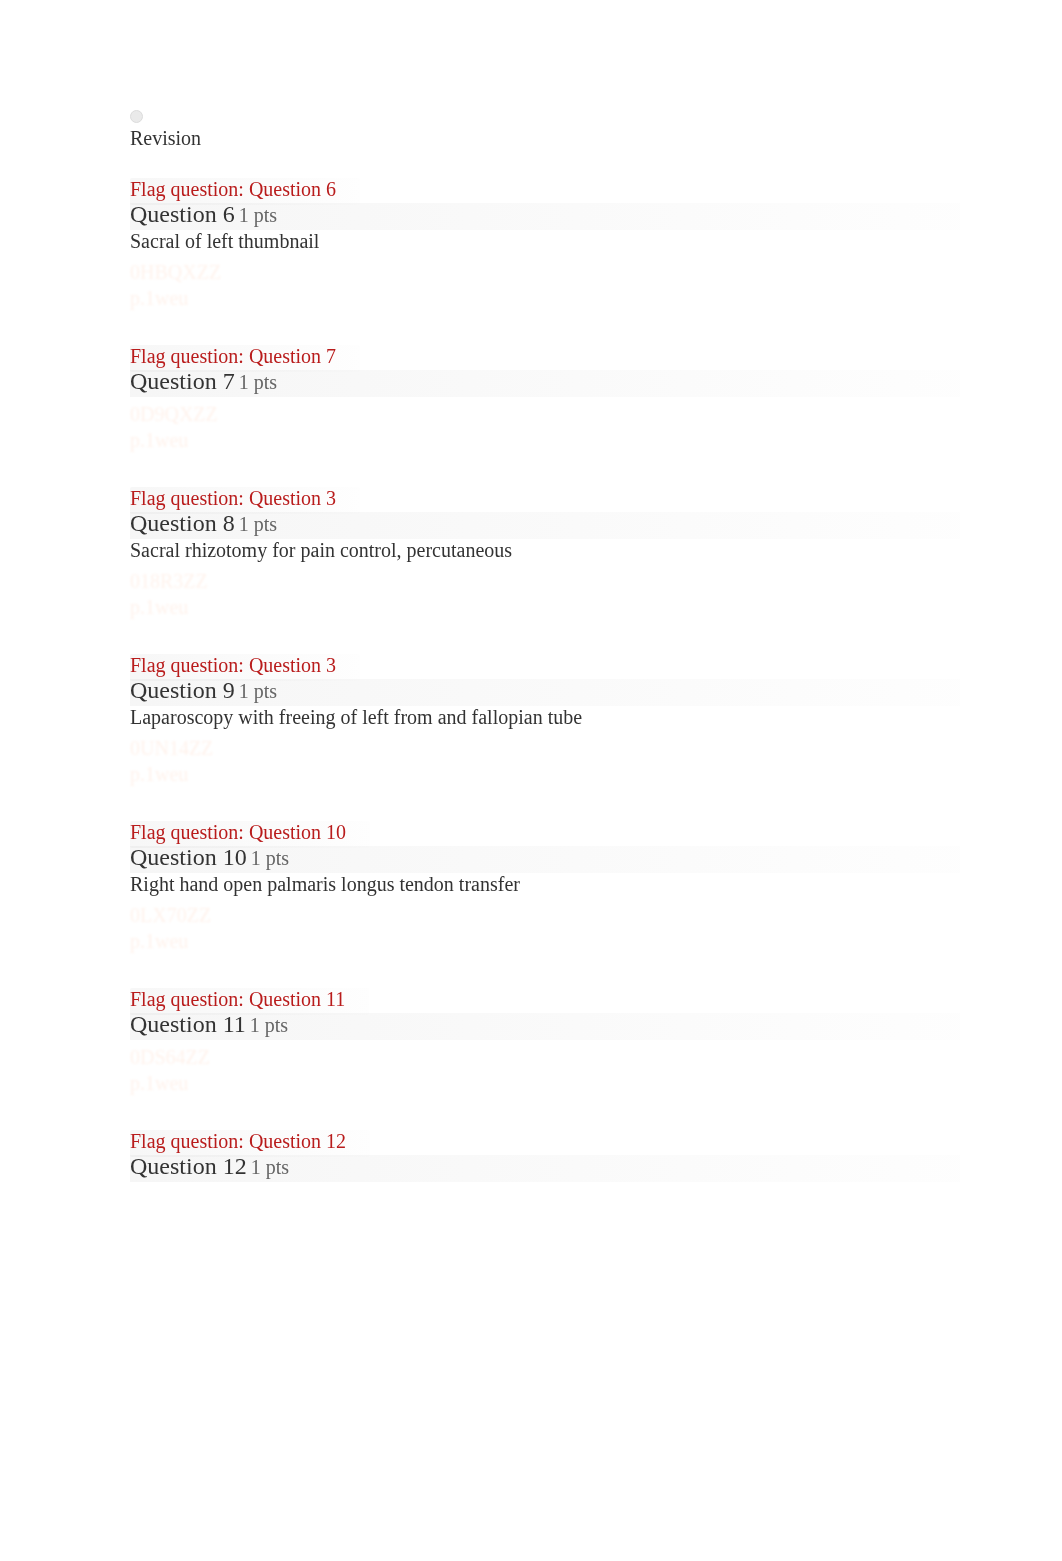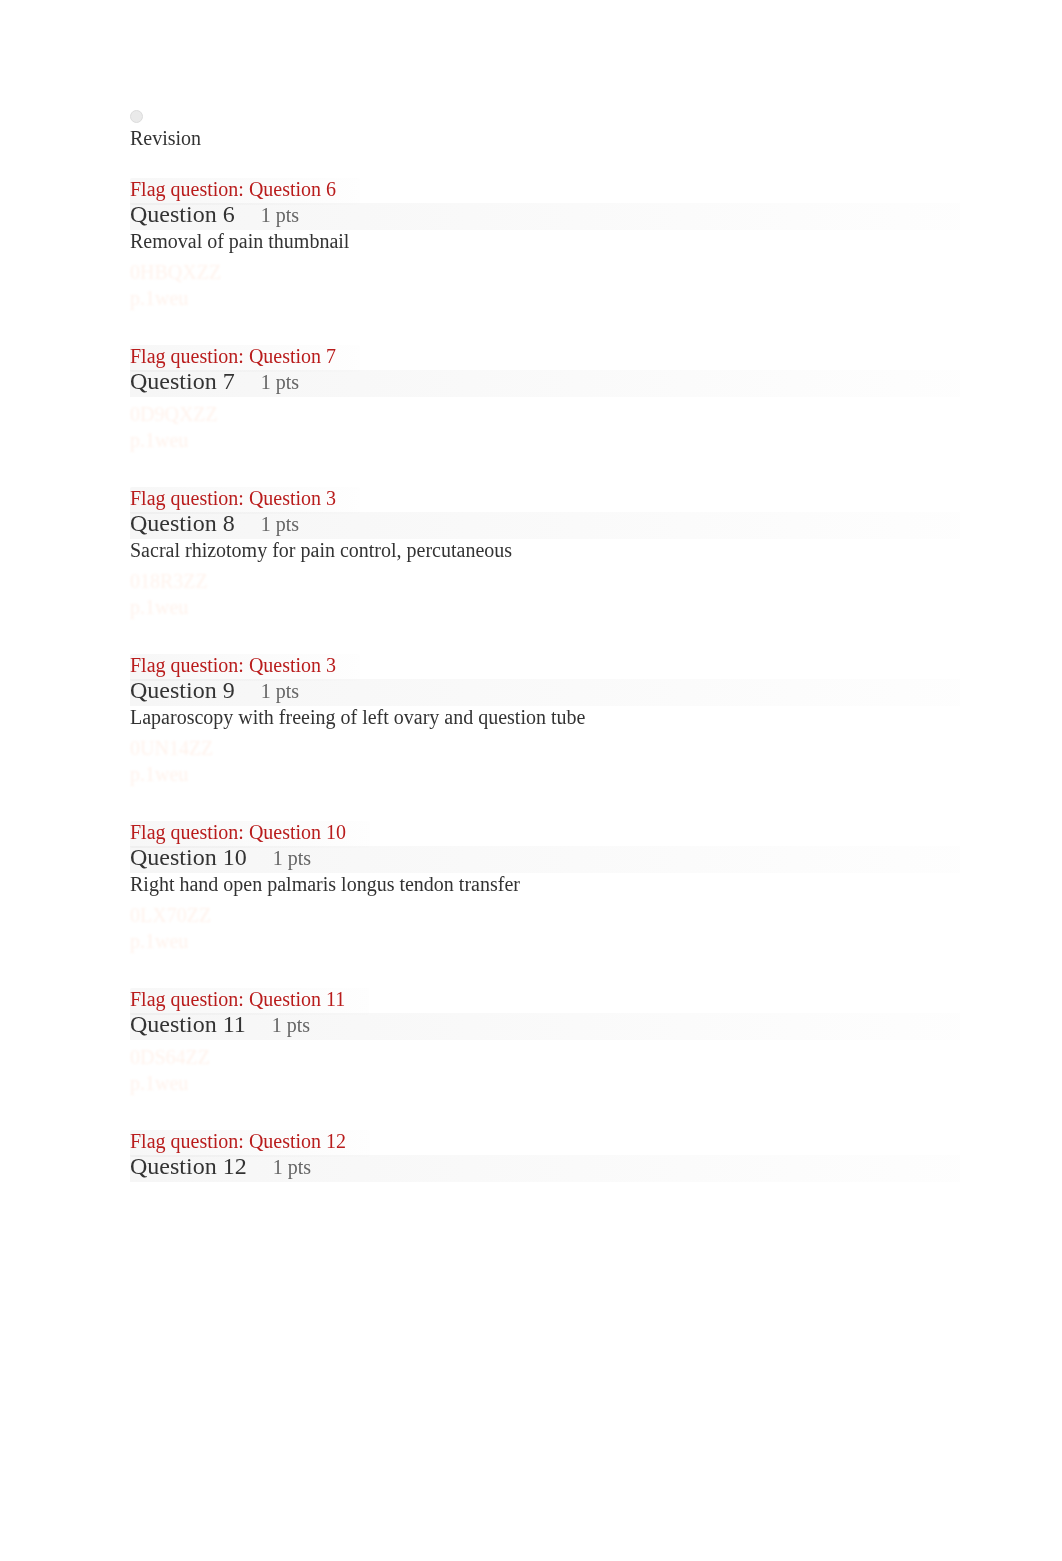--- a/index.html
+++ b/index.html
@@ -37,21 +37,21 @@
     }
     .flag-link {
       font-size: 20px;
       color: #b91c1c;
       text-decoration: none;
       display: inline;
     }
     .question-header {
       display: flex;
       align-items: baseline;
-      gap: 26px;
+      gap: 4px;
       margin-top: 0px;
       text-align: right;
     }
     .question-title {
       font-size: 24px;
       color: #333333;
       font-weight: normal;
     }
     .question-pts {
       font-size: 20px;
@@ -113,21 +113,21 @@
     <div class="flag-shadow"></div>
     <a href="#" class="flag-link">Flag question: Question 6</a>
   </div>
   <div class="header-shadow-wrap">
     <div class="header-shadow"></div>
     <div class="question-header">
       <span class="question-title">Question 6</span>
       <span class="question-pts">1 pts</span>
     </div>
   </div>
-  <div class="question-text">Removal of pain thumbnail</div>
+  <div class="question-text">Sacral of left thumbnail</div>
   <div class="blurred-answer">
     <div class="blurred-line">0HBQXZZ</div>
     <div class="blurred-line">p.1weu</div>
   </div>
 </div>
 
 <div class="question-block">
   <div class="flag-wrapper">
     <div class="flag-shadow"></div>
     <a href="#" class="flag-link">Flag question: Question 7</a>
@@ -169,21 +169,21 @@
     <div class="flag-shadow"></div>
     <a href="#" class="flag-link">Flag question: Question 3</a>
   </div>
   <div class="header-shadow-wrap">
     <div class="header-shadow"></div>
     <div class="question-header">
       <span class="question-title">Question 9</span>
       <span class="question-pts">1 pts</span>
     </div>
   </div>
-  <div class="question-text">Laparoscopy with freeing of left ovary and question tube</div>
+  <div class="question-text">Laparoscopy with freeing of left from and fallopian tube</div>
   <div class="blurred-answer">
     <div class="blurred-line">0UN14ZZ</div>
     <div class="blurred-line">p.1weu</div>
   </div>
 </div>
 
 <div class="question-block">
   <div class="flag-wrapper">
     <div class="flag-shadow"></div>
     <a href="#" class="flag-link">Flag question: Question 10</a>

